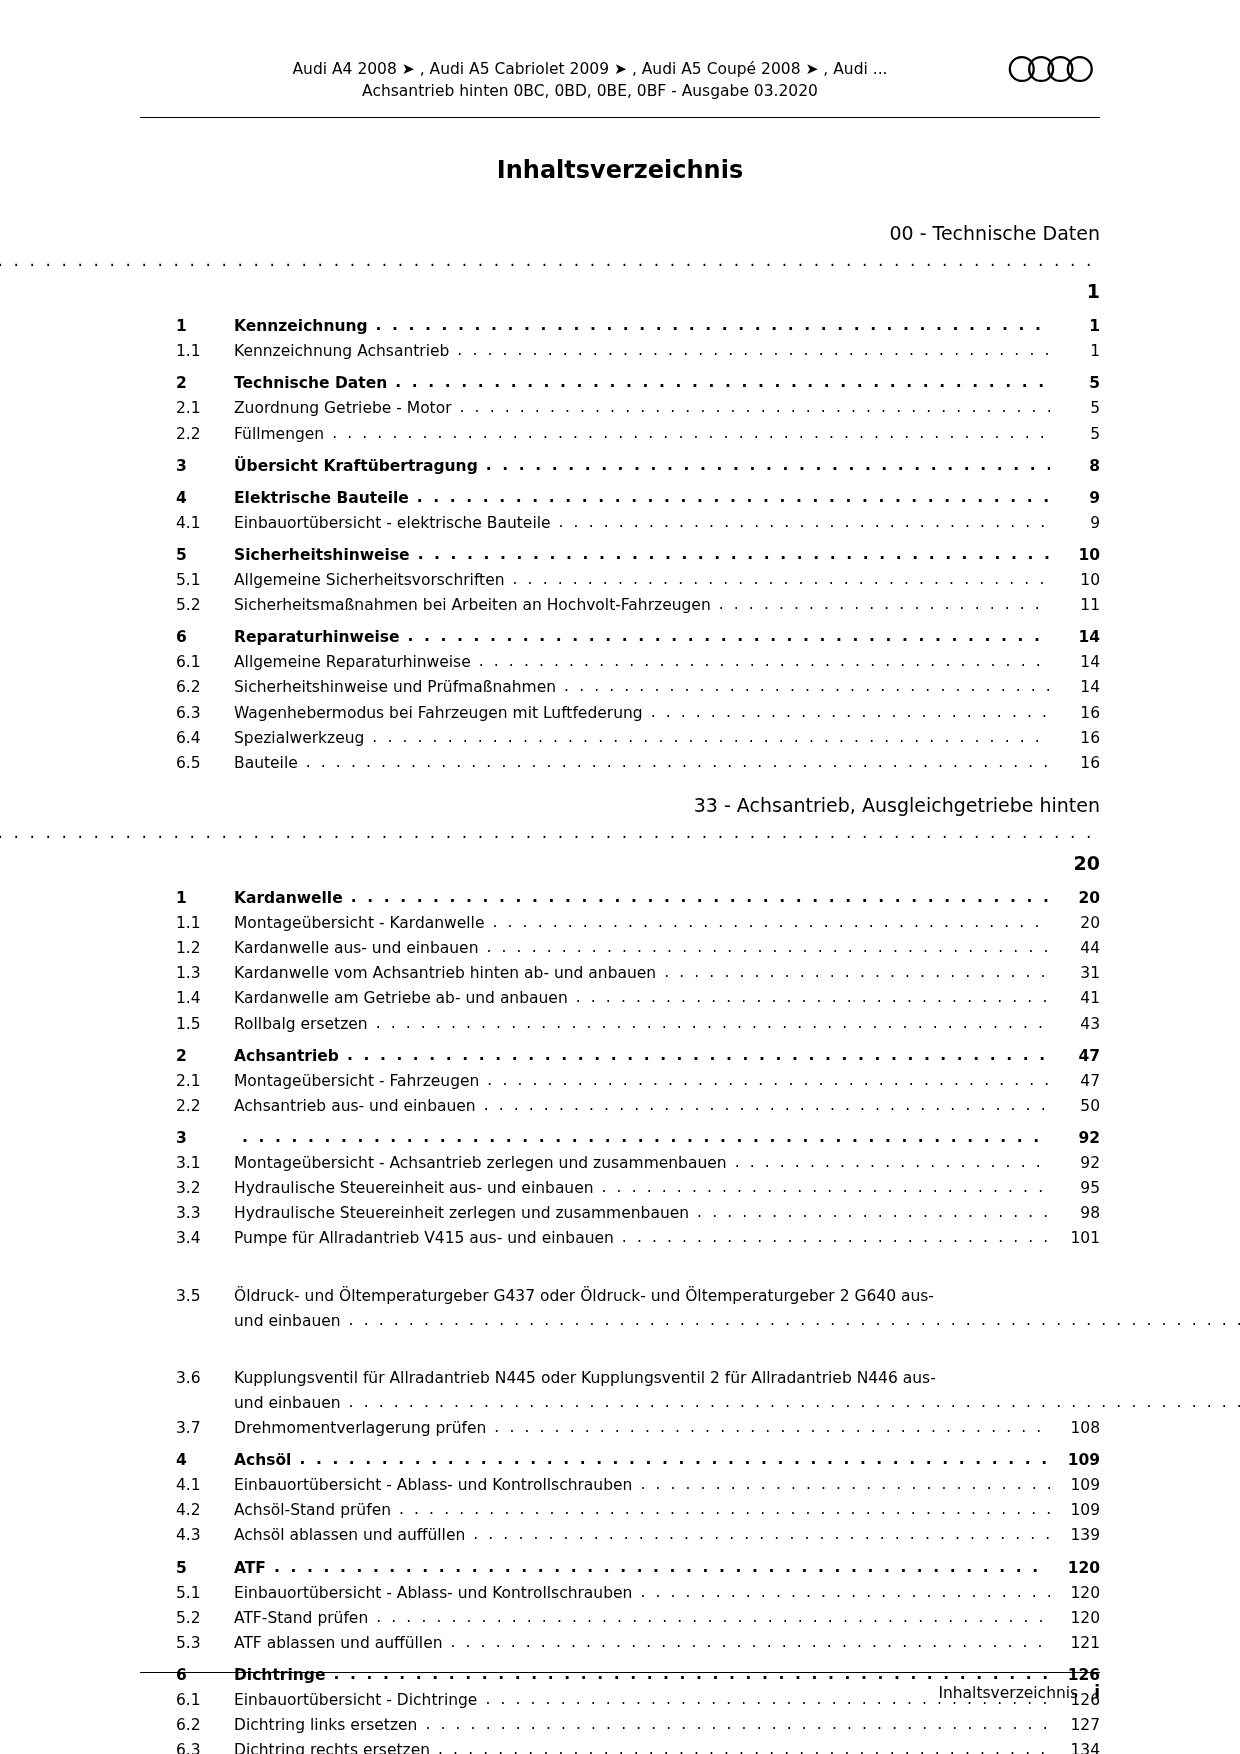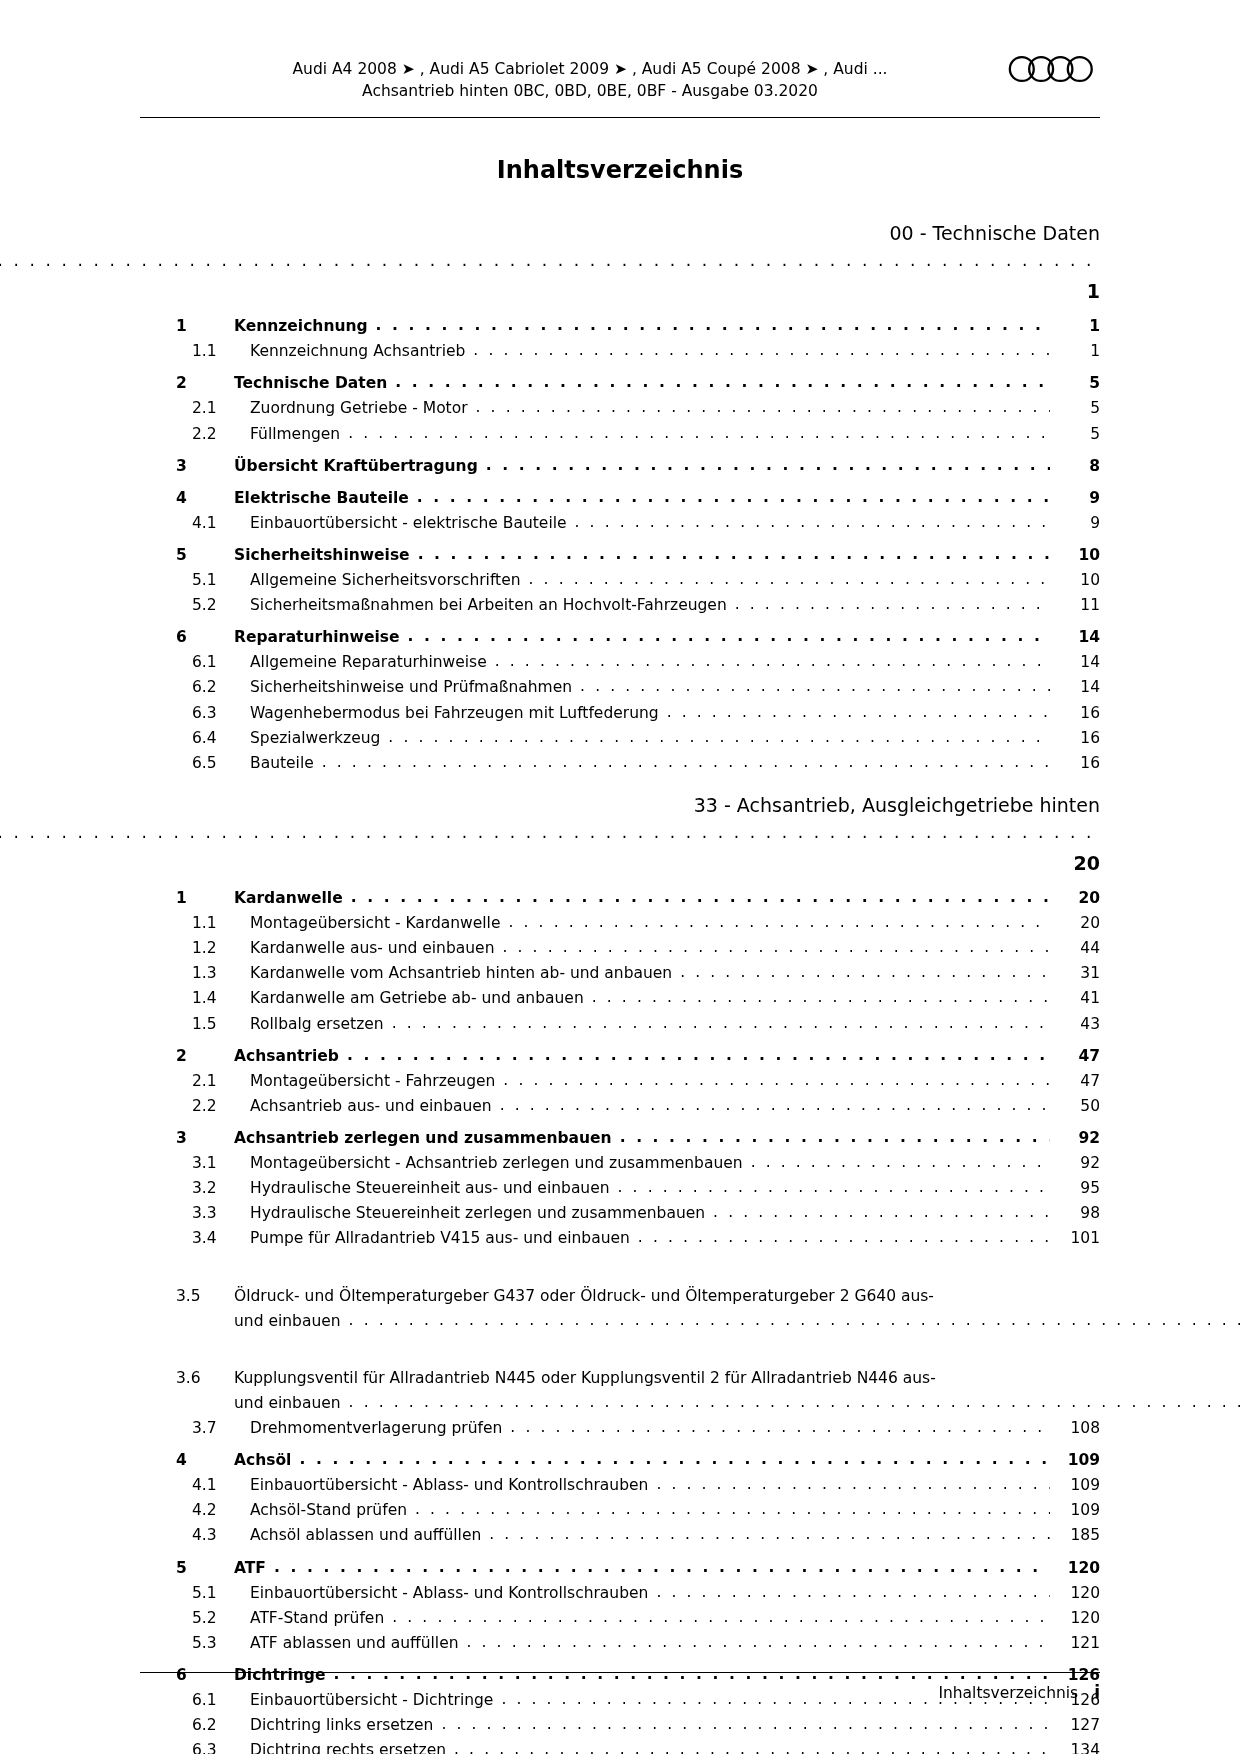--- a/index.html
+++ b/index.html
@@ -81,21 +81,21 @@
   }
   .num {
     flex: 0 0 auto;
   }
   .toc-row.level1 .num {
     width: 58px;
     margin-left: 36px;
   }
   .toc-row.level2 .num {
     width: 58px;
-    margin-left: 52px;
+    margin-left: 36px;
   }
   .label {
     flex: 0 0 auto;
   }
   .dots {
     flex: 1 1 auto;
     overflow: hidden;
     white-space: nowrap;
     margin: 0 6px 0 8px;
     letter-spacing: 2.6px;
@@ -354,21 +354,20 @@
         <span class="pageno">47</span>
       </div>
       <div class="toc-row level2">
         <span class="num">2.2</span>
         <span class="label">Achsantrieb aus- und einbauen</span>
         <span class="dots">. . . . . . . . . . . . . . . . . . . . . . . . . . . . . . . . . . . . . . . . . . . . . . . . . . . . . . . . . . . . . . . . . . . . . . . . . . . . . . . . . . . . . . . . . . . . . . . . . . . . . . . . . . . . . . . . . . . . . . . . . . . . . . . . . . . . . . . . . . . . . . . . . . . . . . . . . . . . . . . . . . . . . . . . . . . . . . . . . . . . . . . . . . . . . . . . . . . . . . . </span>
         <span class="pageno">50</span>
       </div>
       <div class="toc-row level1">
         <span class="num">3</span>
-        <span class="label">Achsantrieb zerlegen und zusammenbauen</span>
         <span class="dots">. . . . . . . . . . . . . . . . . . . . . . . . . . . . . . . . . . . . . . . . . . . . . . . . . . . . . . . . . . . . . . . . . . . . . . . . . . . . . . . . . . . . . . . . . . . . . . . . . . . . . . . . . . . . . . . . . . . . . . . . . . . . . . . . . . . . . . . . . . . . . . . . . . . . . . . . . . . . . . . . . . . . . . . . . . . . . . . . . . . . . . . . . . . . . . . . . . . . . . . </span>
         <span class="pageno">92</span>
       </div>
       <div class="toc-row level2">
         <span class="num">3.1</span>
         <span class="label">Montageübersicht - Achsantrieb zerlegen und zusammenbauen</span>
         <span class="dots">. . . . . . . . . . . . . . . . . . . . . . . . . . . . . . . . . . . . . . . . . . . . . . . . . . . . . . . . . . . . . . . . . . . . . . . . . . . . . . . . . . . . . . . . . . . . . . . . . . . . . . . . . . . . . . . . . . . . . . . . . . . . . . . . . . . . . . . . . . . . . . . . . . . . . . . . . . . . . . . . . . . . . . . . . . . . . . . . . . . . . . . . . . . . . . . . . . . . . . . </span>
         <span class="pageno">92</span>
       </div>
       <div class="toc-row level2">
@@ -430,21 +429,21 @@
       <div class="toc-row level2">
         <span class="num">4.2</span>
         <span class="label">Achsöl-Stand prüfen</span>
         <span class="dots">. . . . . . . . . . . . . . . . . . . . . . . . . . . . . . . . . . . . . . . . . . . . . . . . . . . . . . . . . . . . . . . . . . . . . . . . . . . . . . . . . . . . . . . . . . . . . . . . . . . . . . . . . . . . . . . . . . . . . . . . . . . . . . . . . . . . . . . . . . . . . . . . . . . . . . . . . . . . . . . . . . . . . . . . . . . . . . . . . . . . . . . . . . . . . . . . . . . . . . . </span>
         <span class="pageno">109</span>
       </div>
       <div class="toc-row level2">
         <span class="num">4.3</span>
         <span class="label">Achsöl ablassen und auffüllen</span>
         <span class="dots">. . . . . . . . . . . . . . . . . . . . . . . . . . . . . . . . . . . . . . . . . . . . . . . . . . . . . . . . . . . . . . . . . . . . . . . . . . . . . . . . . . . . . . . . . . . . . . . . . . . . . . . . . . . . . . . . . . . . . . . . . . . . . . . . . . . . . . . . . . . . . . . . . . . . . . . . . . . . . . . . . . . . . . . . . . . . . . . . . . . . . . . . . . . . . . . . . . . . . . . </span>
-        <span class="pageno">185</span>
+        <span class="pageno">139</span>
       </div>
       <div class="toc-row level1">
         <span class="num">5</span>
         <span class="label">ATF</span>
         <span class="dots">. . . . . . . . . . . . . . . . . . . . . . . . . . . . . . . . . . . . . . . . . . . . . . . . . . . . . . . . . . . . . . . . . . . . . . . . . . . . . . . . . . . . . . . . . . . . . . . . . . . . . . . . . . . . . . . . . . . . . . . . . . . . . . . . . . . . . . . . . . . . . . . . . . . . . . . . . . . . . . . . . . . . . . . . . . . . . . . . . . . . . . . . . . . . . . . . . . . . . . . </span>
         <span class="pageno">120</span>
       </div>
       <div class="toc-row level2">
         <span class="num">5.1</span>
         <span class="label">Einbauortübersicht - Ablass- und Kontrollschrauben</span>

